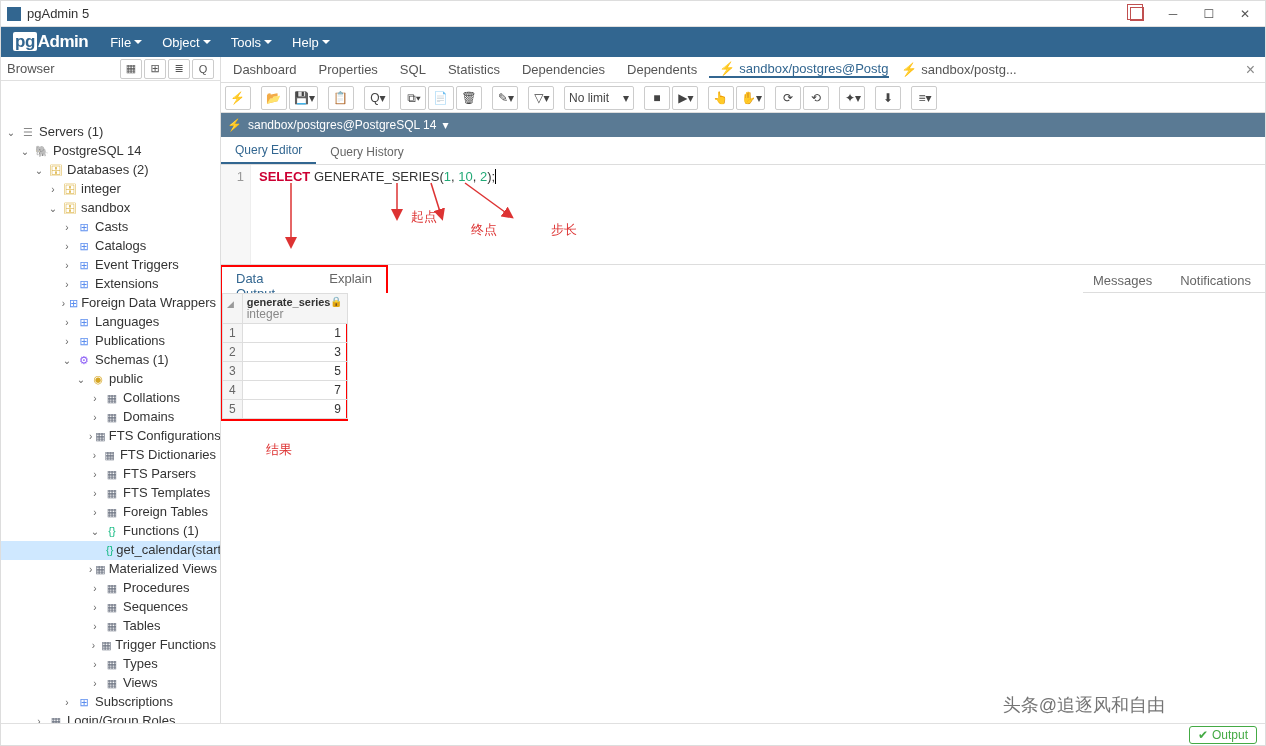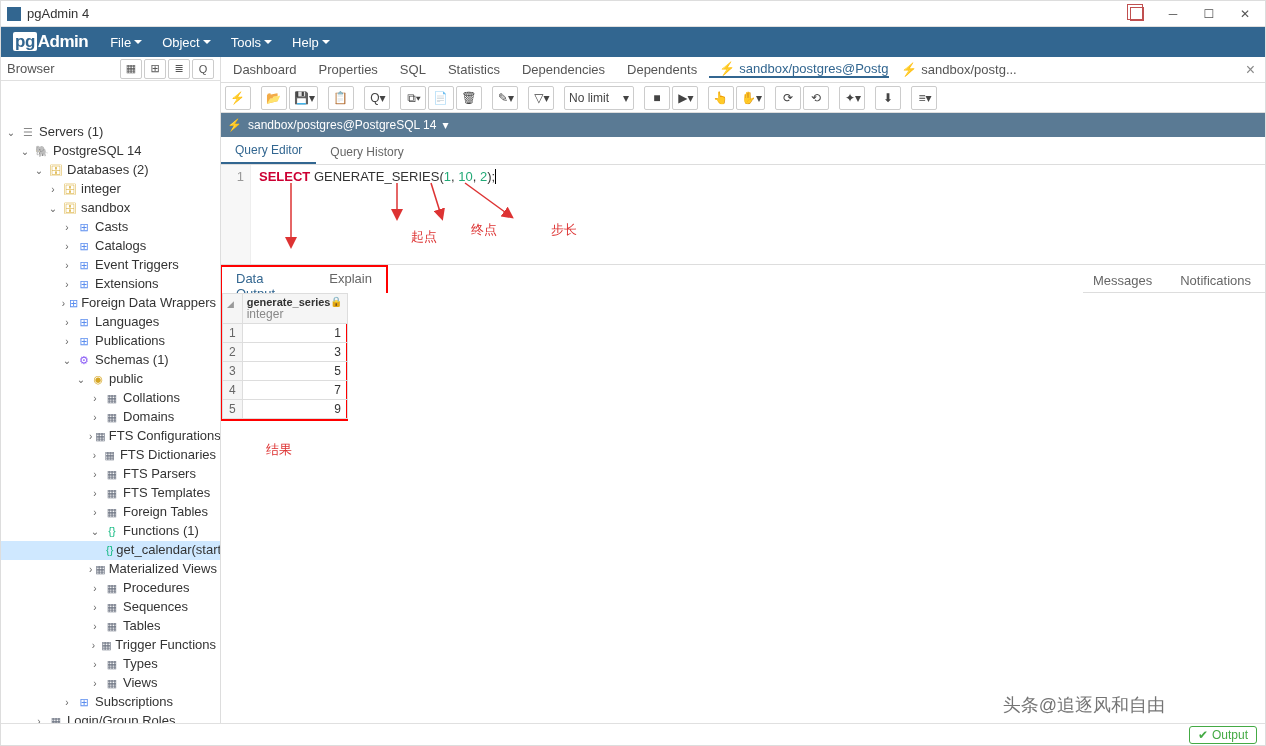--- a/index.html
+++ b/index.html
@@ -76,21 +76,21 @@
   .nolimit{min-width:70px;justify-content:space-between;}
   .output-wrap{display:flex;}
   .output-tabs-rest{height:28px;border-bottom:1px solid #ddd;display:flex;align-items:flex-end;flex:1;text-align:right;}
 </style>
 </head>
 <body>
 
 <div class="titlebar">
   <div class="titlebar-left">
     <span class="titlebar-icon"></span>
-    <span>pgAdmin 4</span>
+    <span>pgAdmin 5</span>
   </div>
   <div class="titlebar-right">
     <span class="win-btn">
         <span class="restore-icon"></span>
       </span>
     <span class="win-btn">─</span>
     <span class="win-btn">☐</span>
     <span class="win-btn">✕</span>
   </div>
 </div>
@@ -375,21 +375,21 @@
         </svg>
       <svg class="arrow" style="left:166px;top:18px" width="20" height="40">
           <line x1="10" y1="0" x2="10" y2="32" stroke="#d33" stroke-width="1.5" marker-end="url(#ah)"></line>
         </svg>
       <svg class="arrow" style="left:200px;top:18px" width="30" height="40">
           <line x1="10" y1="0" x2="20" y2="32" stroke="#d33" stroke-width="1.5" marker-end="url(#ah)"></line>
         </svg>
       <svg class="arrow" style="left:238px;top:18px" width="60" height="40">
           <line x1="6" y1="0" x2="50" y2="32" stroke="#d33" stroke-width="1.5" marker-end="url(#ah)"></line>
         </svg>
-      <span class="ann-text" style="left:190px;top:63px">起点</span>
+      <span class="ann-text" style="left:190px;top:43px">起点</span>
       <span class="ann-text" style="left:250px;top:56px">终点</span>
       <span class="ann-text" style="left:330px;top:56px">步长</span>
     </div>
 
     <div class="output-wrap">
       <div class="output-tabs">
         <span class="out-tab active">Data Output</span>
         <span class="out-tab">Explain</span>
       </div>
       <div class="output-tabs-rest">

